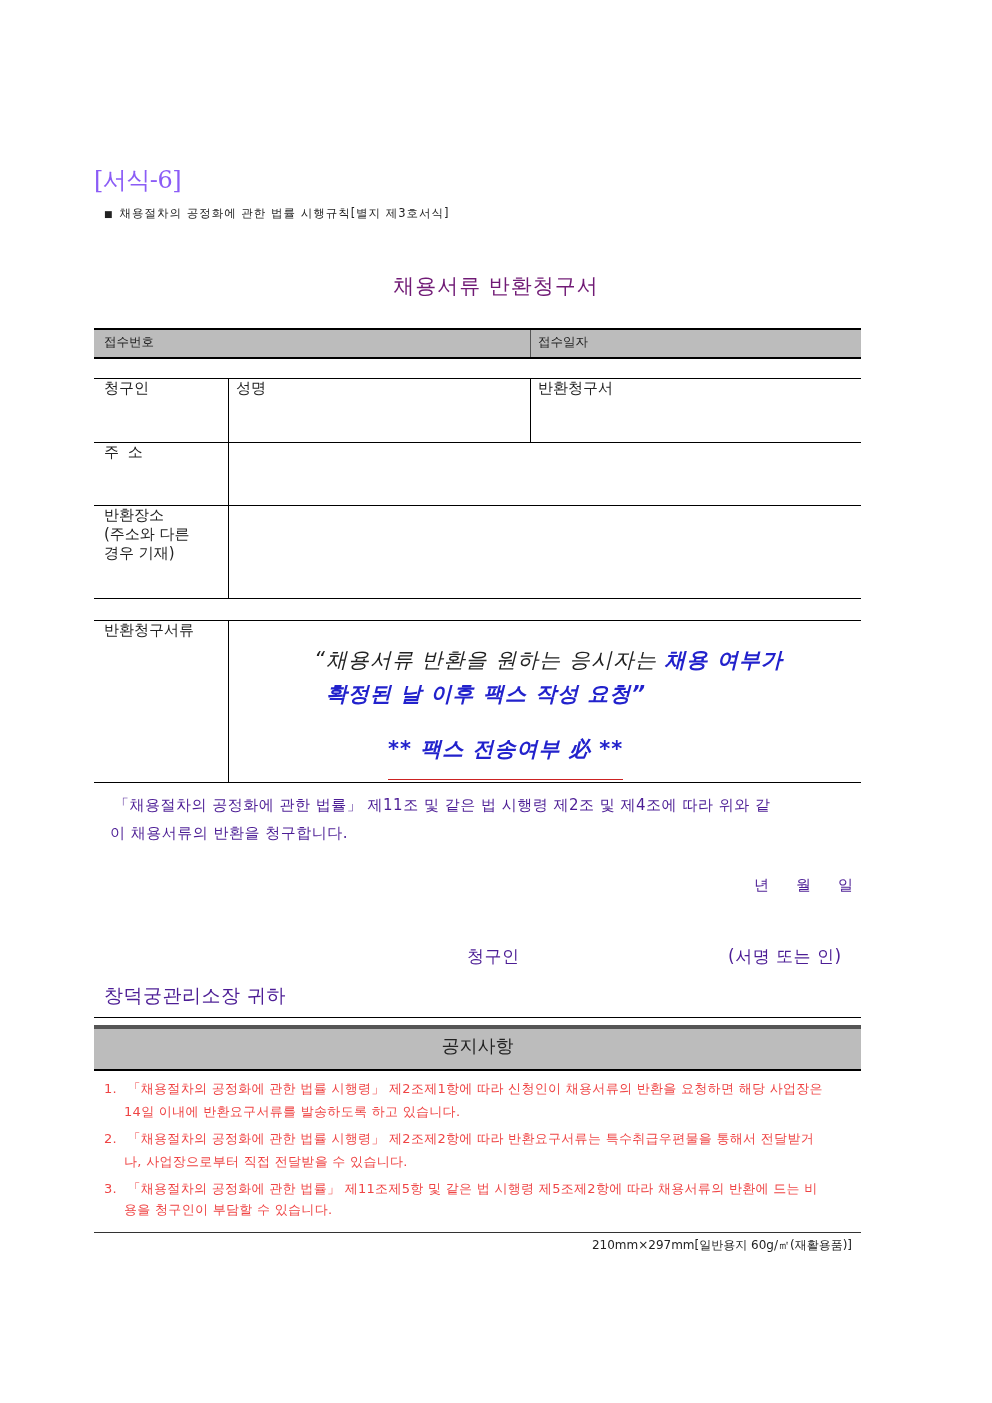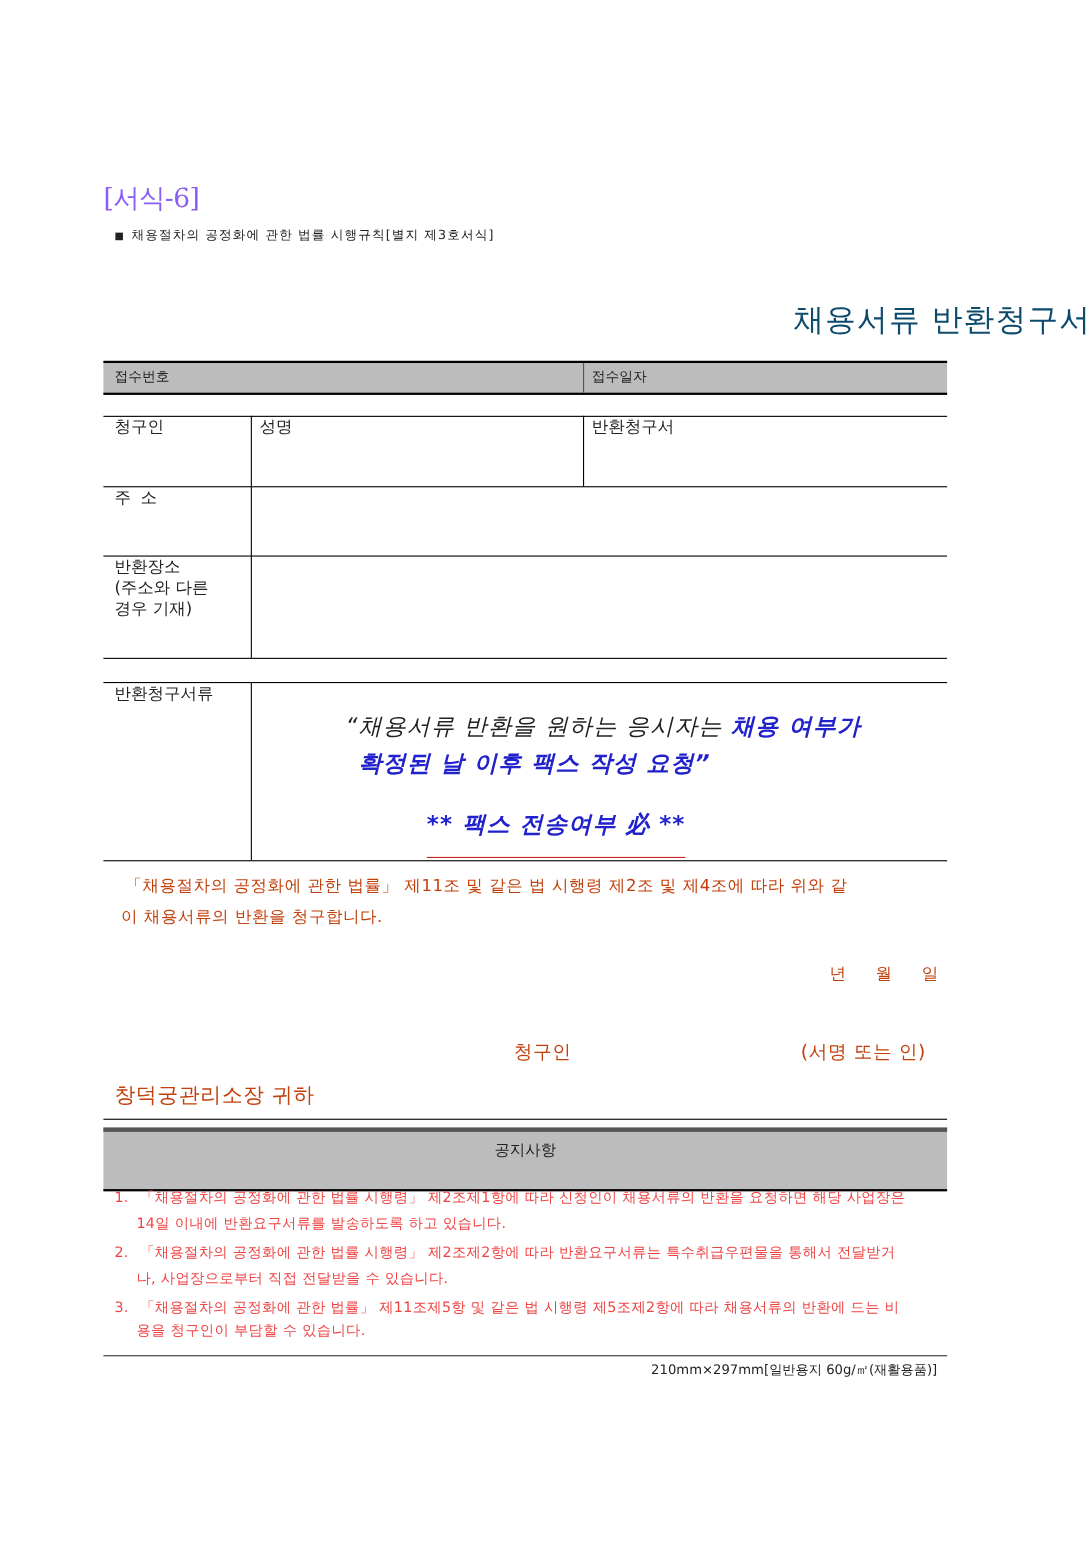--- a/index.html
+++ b/index.html
@@ -10,49 +10,49 @@
     .abs { position: absolute; }
     .form-code {
       left: 94px; top: 164px; font-family: "DejaVu Serif", serif;
       font-size: 24px; color: #8b5cf6; letter-spacing: -0.5px;
     }
     .law-ref {
       left: 104px; top: 206px; font-size: 11.5px; color: #222; letter-spacing: 1px;
     }
     .law-ref .bullet { font-size: 9px; margin-right: 6px; }
     .doc-title {
-      left: 0; width: 992px; top: 272px; text-align: right;
-      font-size: 28px; color: #0c4a6e; letter-spacing: 1px;
+      left: 0; width: 992px; top: 272px; text-align: center;
+      font-size: 21px; color: #701a75; letter-spacing: 1px;
     }
     .hline { position: absolute; background: #000; height: 1px; }
     .vline { position: absolute; background: #000; width: 1px; }
     .receipt-bar {
       left: 94px; top: 328px; width: 767px; height: 31px; background: #bcbcbc;
       border-top: 2px solid #000; border-bottom: 2px solid #000; box-sizing: border-box;
     }
     .receipt-bar .divider { position: absolute; left: 436px; top: 0; bottom: 0; width: 1px; background: #555; }
     .small-label { font-size: 12.5px; color: #222; }
     .cell-label { font-size: 15px; color: #222; line-height: 19px; }
     .notice-header {
-      left: 94px; top: 1025px; width: 767px; height: 58px; background: #bcbcbc;
+      left: 94px; top: 1025px; width: 767px; height: 46px; background: #bcbcbc;
       border-top: 4px solid #555; border-bottom: 2px solid #000; box-sizing: border-box;
-      text-align: center; font-size: 14px; line-height: 34px; color: #222;
+      text-align: center; font-size: 18px; line-height: 34px; color: #222;
     }
     .fax-line1, .fax-line2 {
       font-size: 21px; font-style: italic; white-space: nowrap; letter-spacing: 1px;
     }
     .fax-line1 { left: 314px; top: 646px; color: #222; }
     .fax-line1 .blue, .fax-line2 { color: #2222cc; font-weight: bold; }
     .fax-line2 { left: 326px; top: 680px; }
     .fax-note {
       left: 388px; top: 735px; font-size: 21px; font-style: italic; font-weight: bold;
       color: #2222cc; white-space: nowrap; border-bottom: 1.5px solid #cc2222; padding-bottom: 16px;
       letter-spacing: 1px;
     }
-    .body-text { font-size: 15px; color: #c2410c; letter-spacing: 0.5px; white-space: nowrap; }
+    .body-text { font-size: 15px; color: #4c1d95; letter-spacing: 0.5px; white-space: nowrap; }
     .notice-item { font-size: 13px; color: #ef4444; white-space: nowrap; letter-spacing: 0.3px; }
     .paper-spec { font-size: 12px; color: #222; right: 140px; top: 1237px; white-space: nowrap; }
   </style>
 </head>
 <body>
 
 <div class="abs form-code">[서식-6]</div>
 <div class="abs law-ref">
   <span class="bullet">■</span><span>채용절차의 공정화에 관한 법률 시행규칙[별지 제3호서식]</span>
 </div>

